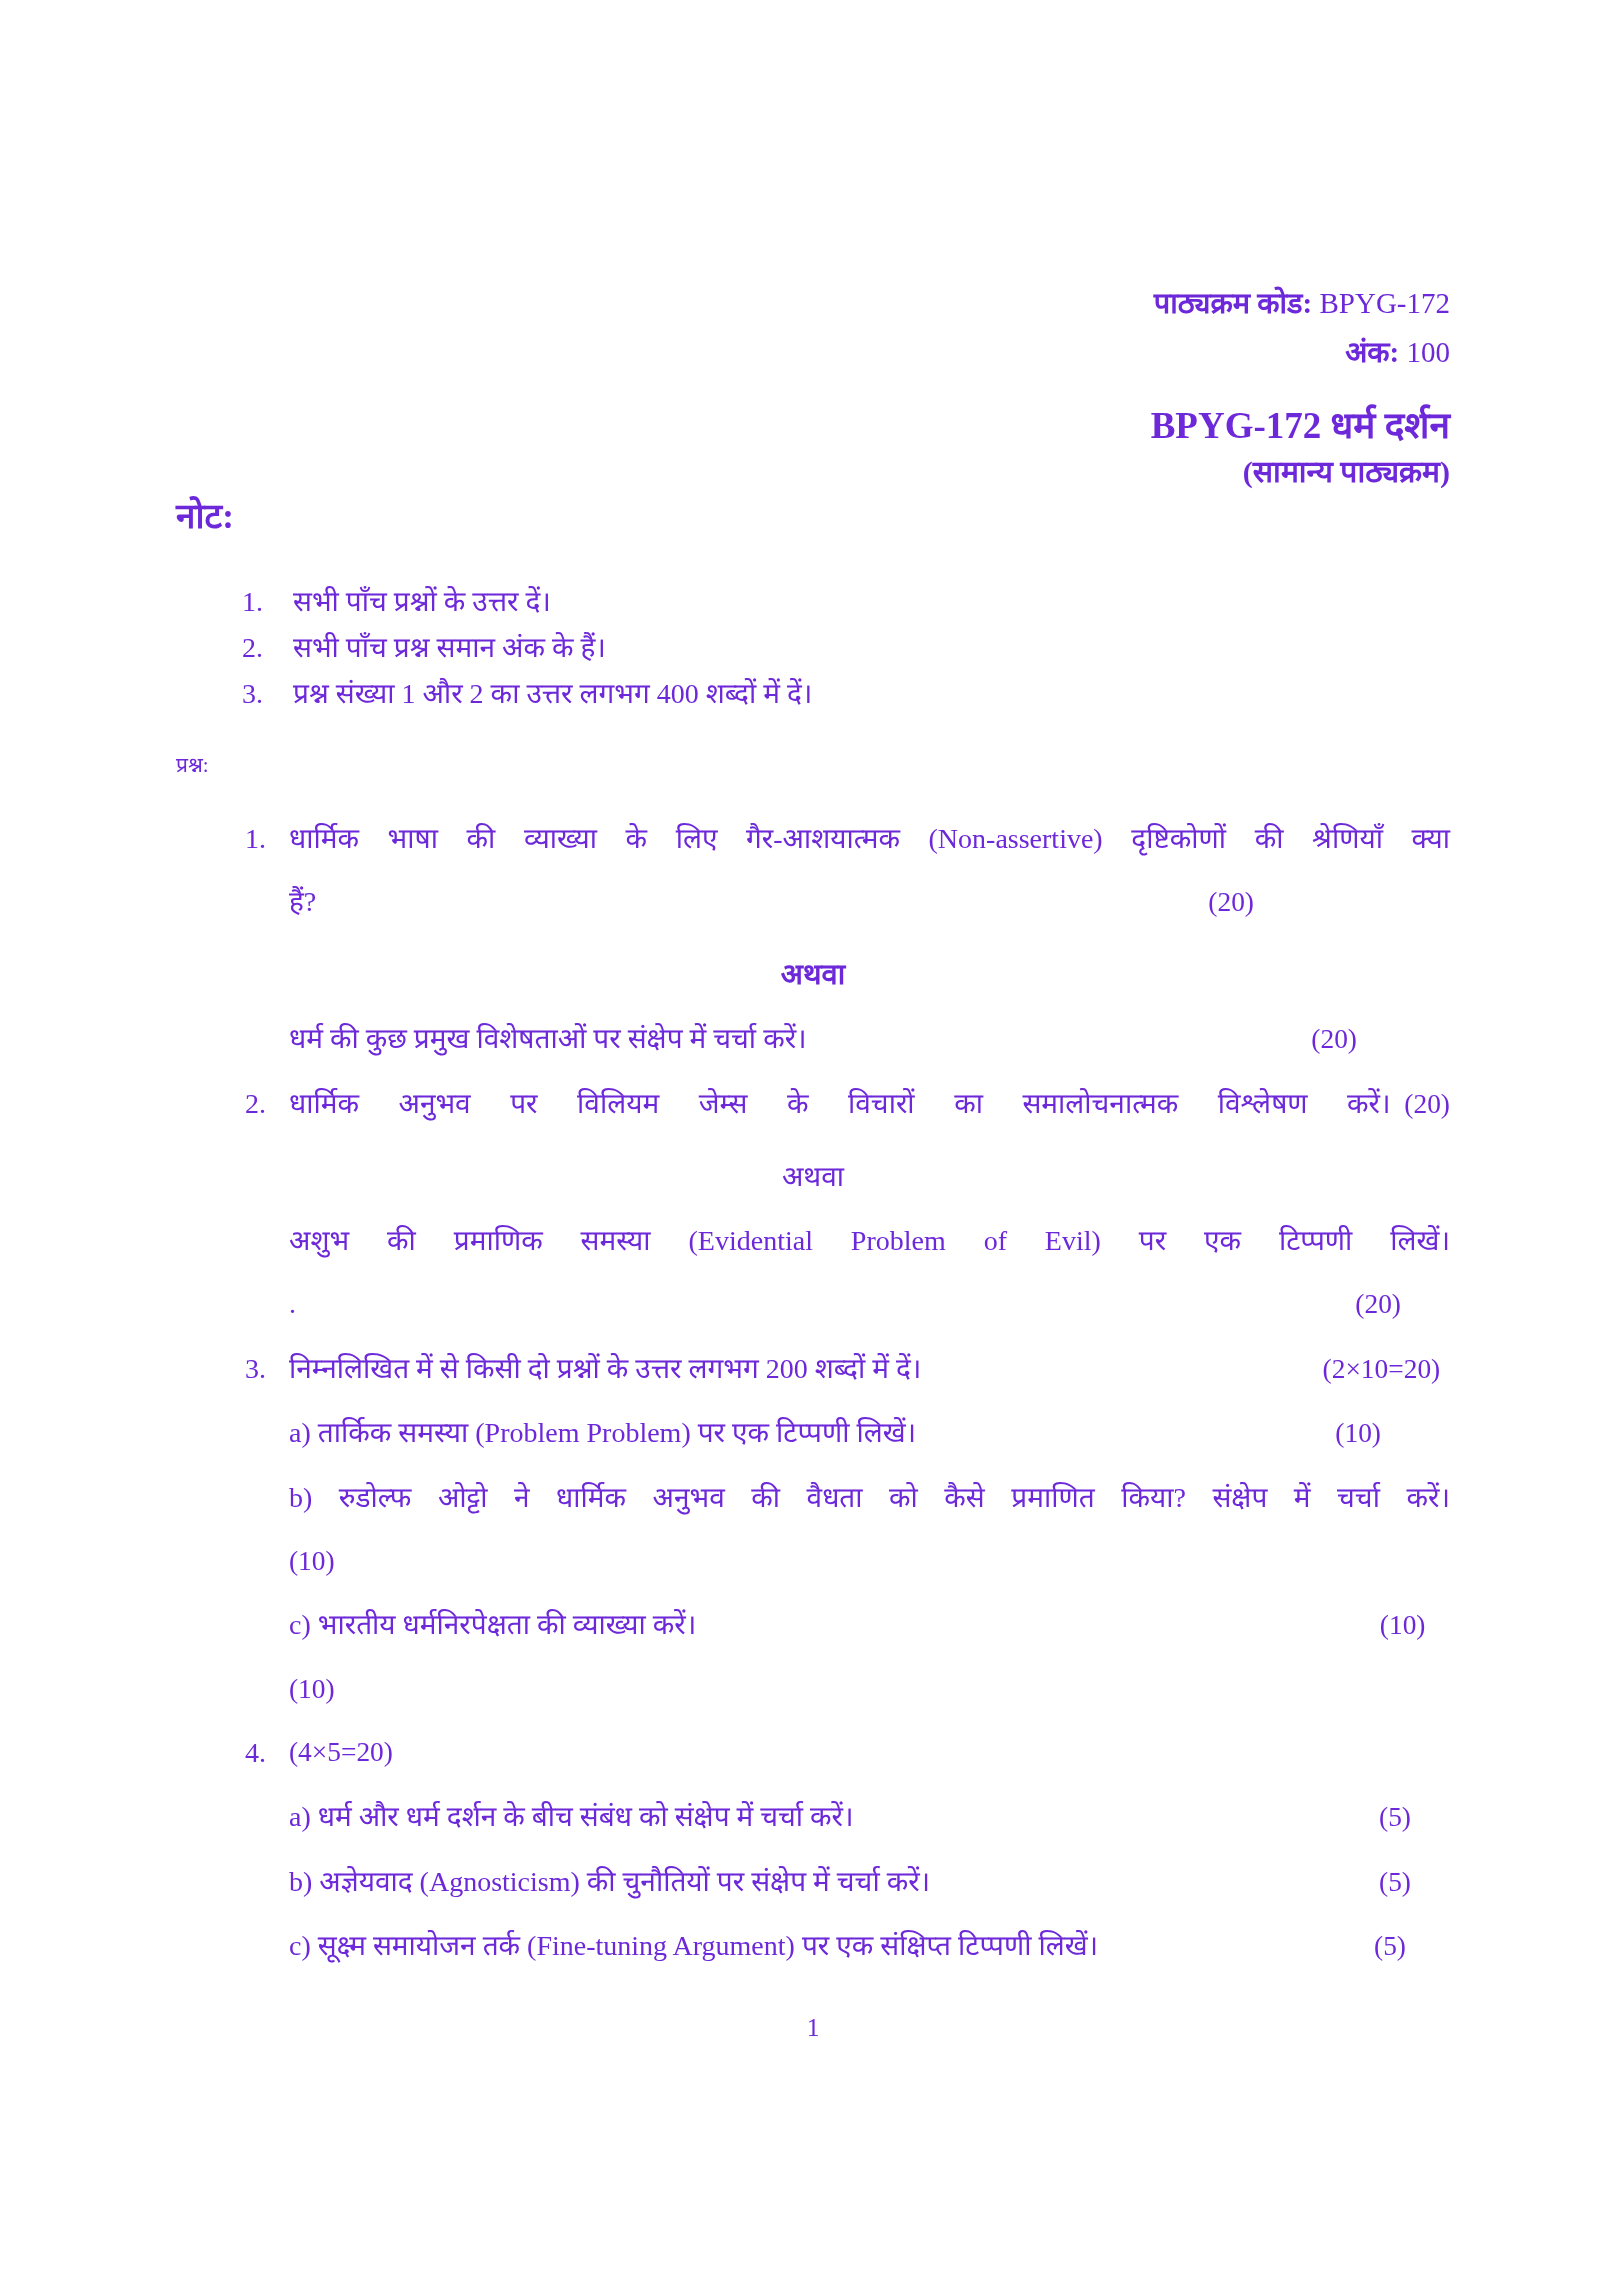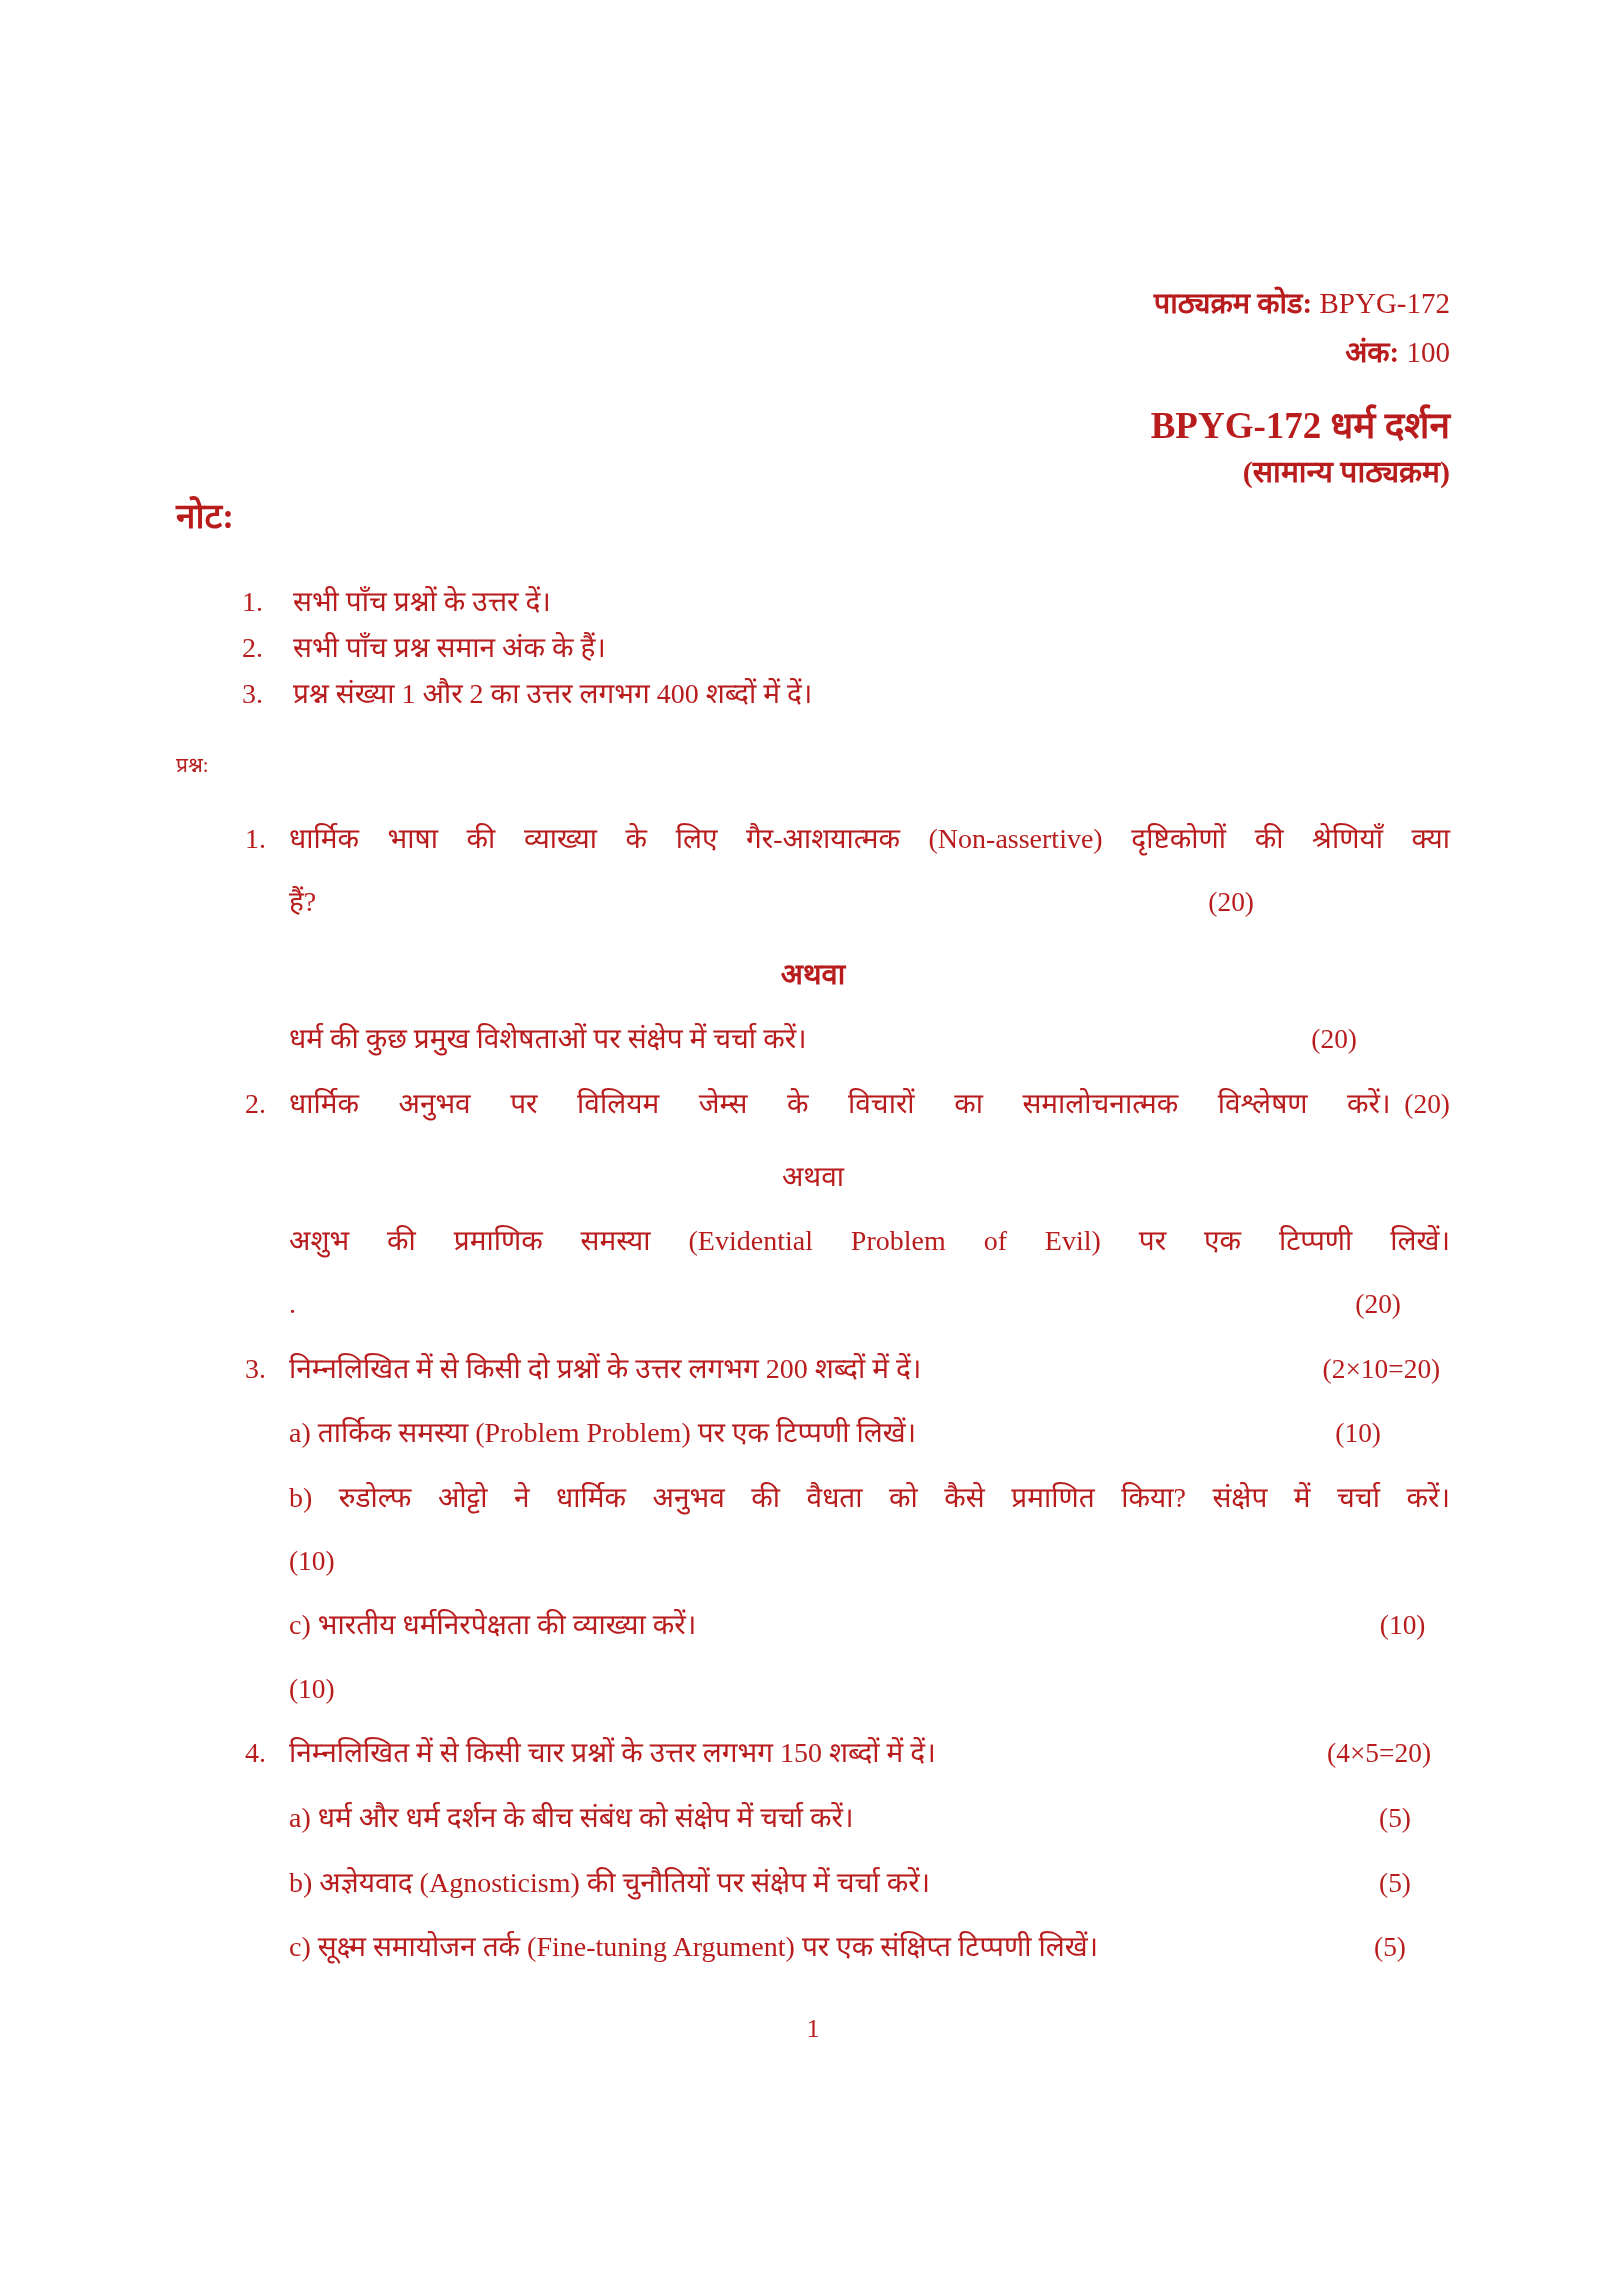--- a/index.html
+++ b/index.html
@@ -5,21 +5,21 @@
   html, body {
     margin: 0;
     padding: 0;
     background: #ffffff;
   }
   .page {
     position: relative;
     width: 1621px;
     height: 2219px;
     background: #ffffff;
-    color: #b91c1c;
+    color: #6d28d9;
     font-family: "Liberation Serif", "DejaVu Serif", serif;
     overflow: hidden;
   }
   .content {
     padding: 0 171px 0 176px; 
   }
   
   .doc-header {
     padding-top: 279px;
     text-align: right;
@@ -220,21 +220,20 @@
 
     <div class="row sub-row">
       <span class="sub-body flexline" style="flex:1">
         <span class="mark mr25">(10)</span>
       </span>
     </div>
 
     <div class="row q-row">
       <span class="q-num">4.</span>
       <span class="q-body flexline">
-        <span>निम्नलिखित में से किसी चार प्रश्नों के उत्तर लगभग 150 शब्दों में दें।</span>
         <span class="mark mr5">(4×5=20)</span>
       </span>
     </div>
 
     <div class="row sub-row">
       <span class="sub-body flexline" style="flex:1">
         <span><span>a) </span><span>धर्म और धर्म दर्शन के बीच संबंध को संक्षेप में चर्चा करें।</span></span>
         <span class="mark mr40">(5)</span>
       </span>
     </div>

